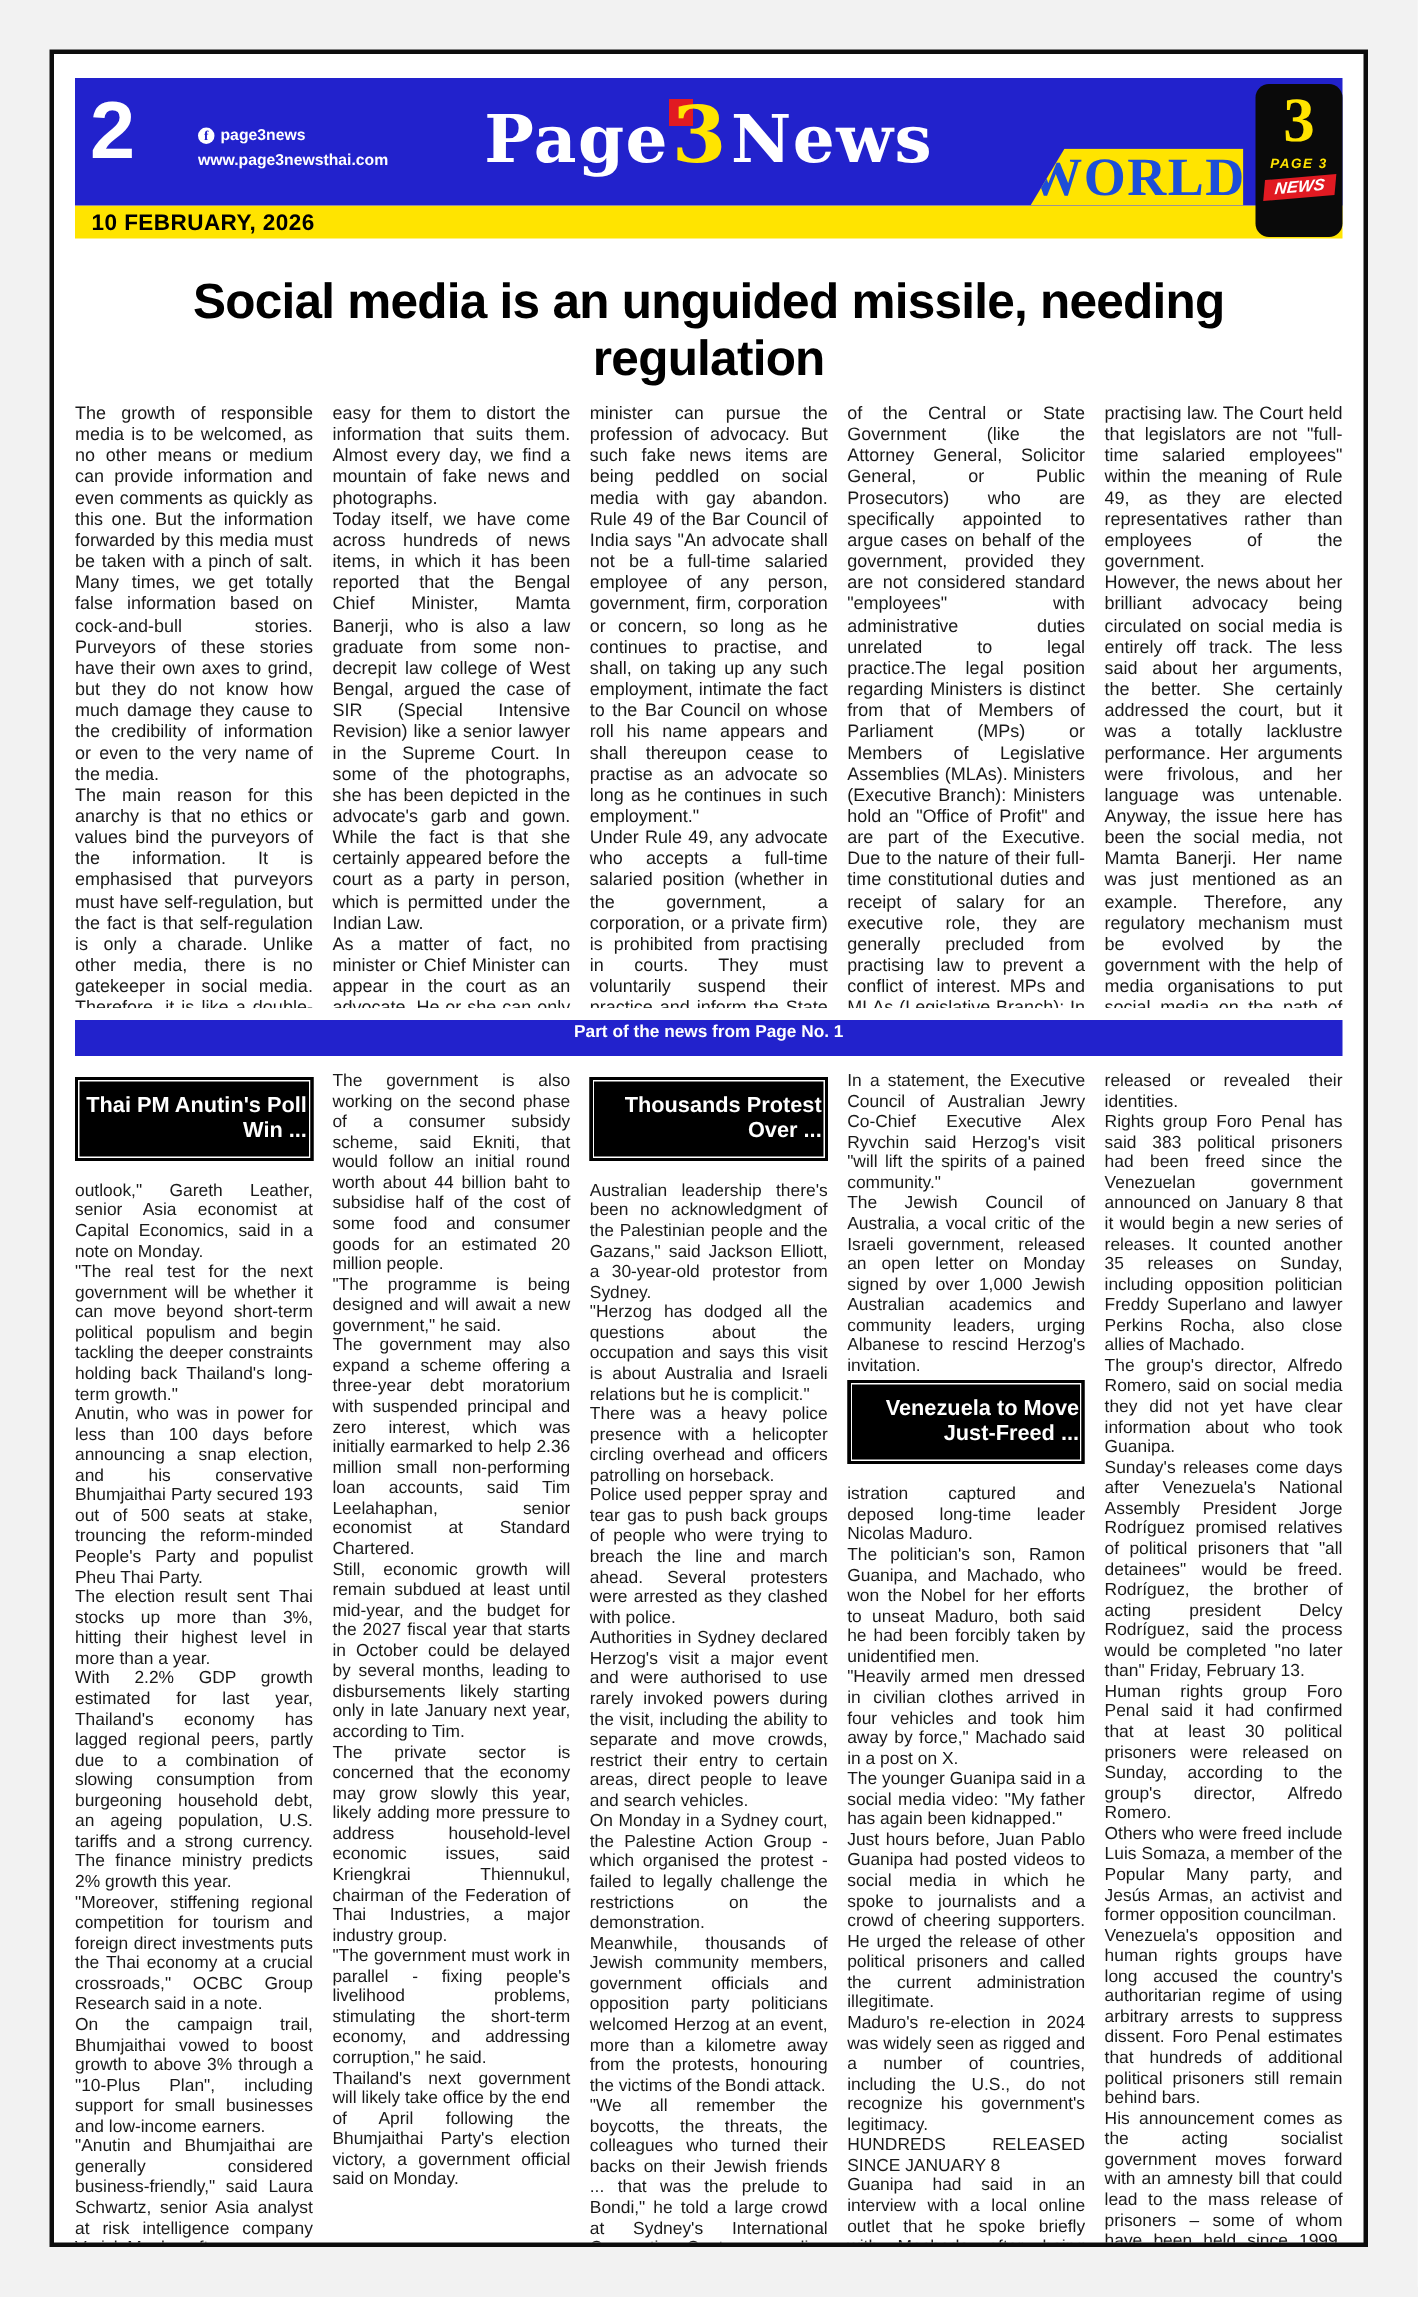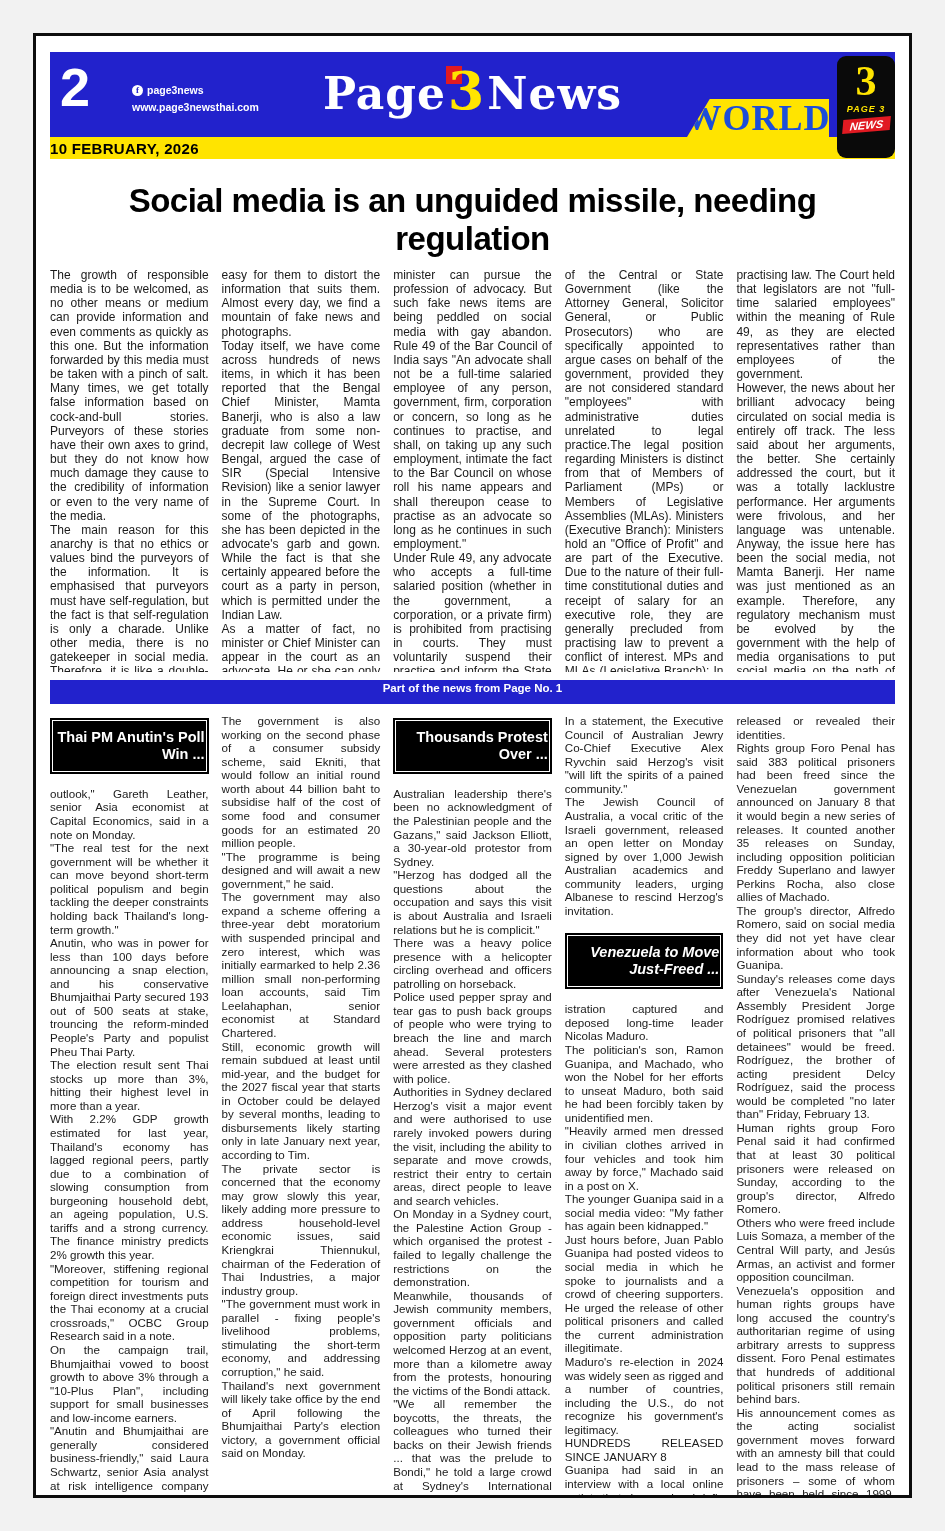--- a/index.html
+++ b/index.html
@@ -16,38 +16,38 @@
   .fb-icon { display:inline-block; width:11px; height:11px; border-radius:50%; background:#fff; color:#2222cc; font-size:9px; font-weight:bold; text-align:center; line-height:11px; font-family:"Liberation Serif", serif; }
   .masthead { position:absolute; left:0; right:0; top:10px; text-align:center; color:#fff; font-family:"DejaVu Serif", serif; font-weight:bold; font-size:44px; line-height:1.1; letter-spacing:1px; }
   .masthead .three { position:relative; display:inline-block; color:#ffe400; font-size:52px; padding:0 2px; z-index:1; }
   .masthead .three::before { content:""; position:absolute; left:0; top:4px; width:16px; height:18px; background:#e11a22; z-index:-1; }
   .world-band { position:absolute; right:66px; bottom:0; width:142px; height:38px; background:#ffe400; clip-path:polygon(16% 0, 100% 0, 100% 100%, 0 100%); display:flex; align-items:center; justify-content:center; }
   .world-band span { color:#1d4ed8; font-family:"Liberation Serif", serif; font-weight:bold; font-size:36px; letter-spacing:1px; }
   .logo-box { position:absolute; right:0; top:4px; width:58px; height:102px; background:#0a0a0a; border-radius:9px; display:flex; flex-direction:column; align-items:center; padding-top:4px; z-index:3; }
   .logo-three { color:#ffe400; font-size:42px; font-weight:bold; line-height:1; font-family:"Liberation Serif", serif; }
   .logo-page3 { color:#ffe400; font-size:9px; font-weight:bold; letter-spacing:1px; margin-top:2px;font-style:italic; }
   .logo-news { background:#e11a22; color:#fff; font-style:italic; font-weight:bold; font-size:11px; line-height:1.3; padding:0 7px; transform:skew(-10deg) rotate(-5deg); margin-top:4px; }
-  .date-strip { height:22px; background:#ffe400; display:flex; align-items:center; padding-left:0; font-weight:bold; font-size:15px; color:#000; letter-spacing:0.3px; }
+  .date-strip { height:22px; background:#ffe400; display:flex; align-items:center; padding-left:11px; font-weight:bold; font-size:15px; color:#000; letter-spacing:0.3px; }
 
   
   .headline { text-align:center; font-size:33px; font-weight:bold; letter-spacing:-0.5px; margin:23px 0 10px; color:#000; }
 
   
   .cols { display:grid; grid-template-columns:repeat(5,1fr); gap:13px; }
   .main-cols { height:404px; overflow:hidden; }
   .col { text-align:justify; font-size:12px; line-height:1.18; }
   .col p { margin:0; }
 
   
   .divider { margin:8px 0 10px; background:#2222cc; color:#fff; text-align:center; font-weight:bold; font-size:11.5px; line-height:16px; height:24px; }
 
   
   .bottom-cols .col { font-size:11.6px; line-height:1.17; }
   .news-box { background:#000; color:#fff; border:2px solid #000; box-shadow:inset 0 0 0 1px #fff; text-align:right; font-weight:bold; font-size:14.5px; padding:9px 2px; margin:4px 0 13px; }
-  .news-box.mid { margin-top:16px;font-style:italic; }
+  .news-box.mid { margin-top:3px; }
 </style>
 </head>
 <body>
 
 <div class="page">
 
   <div class="header">
     <div class="blue-band">
       <div class="page-number">2</div>
       <div class="social">
@@ -156,19 +156,19 @@
           <p>HUNDREDS RELEASED SINCE JANUARY 8</p>
           <p>Guanipa had said in an interview with a local online outlet that he spoke briefly with Machado after being released, and hoped to speak with her further the next day.</p>
         </div>
     </div>
     <div class="col">
         <p>released or revealed their identities.</p>
         <p>Rights group Foro Penal has said 383 political prisoners had been freed since the Venezuelan government announced on January 8 that it would begin a new series of releases. It counted another 35 releases on Sunday, including opposition politician Freddy Superlano and lawyer Perkins Rocha, also close allies of Machado.</p>
         <p>The group's director, Alfredo Romero, said on social media they did not yet have clear information about who took Guanipa.</p>
         <p>Sunday's releases come days after Venezuela's National Assembly President Jorge Rodríguez promised relatives of political prisoners that "all detainees" would be freed. Rodríguez, the brother of acting president Delcy Rodríguez, said the process would be completed "no later than" Friday, February 13.</p>
         <p>Human rights group Foro Penal said it had confirmed that at least 30 political prisoners were released on Sunday, according to the group's director, Alfredo Romero.</p>
-        <p>Others who were freed include Luis Somaza, a member of the Central Will party, and Jesús Armas, an activist and former opposition councilman.</p>
+        <p>Others who were freed include Luis Somaza, a member of the Popular Many party, and Jesús Armas, an activist and former opposition councilman.</p>
         <p>Venezuela's opposition and human rights groups have long accused the country's authoritarian regime of using arbitrary arrests to suppress dissent. Foro Penal estimates that hundreds of additional political prisoners still remain behind bars.</p>
         <p>His announcement comes as the acting socialist government moves forward with an amnesty bill that could lead to the mass release of prisoners – some of whom have been held since 1999, when strongman leader Hugo Chávez came to power – as a first step toward what officials describe as national reconciliation.</p>
       </div>
   </div>
 
 </div>
 
 </body></html>

